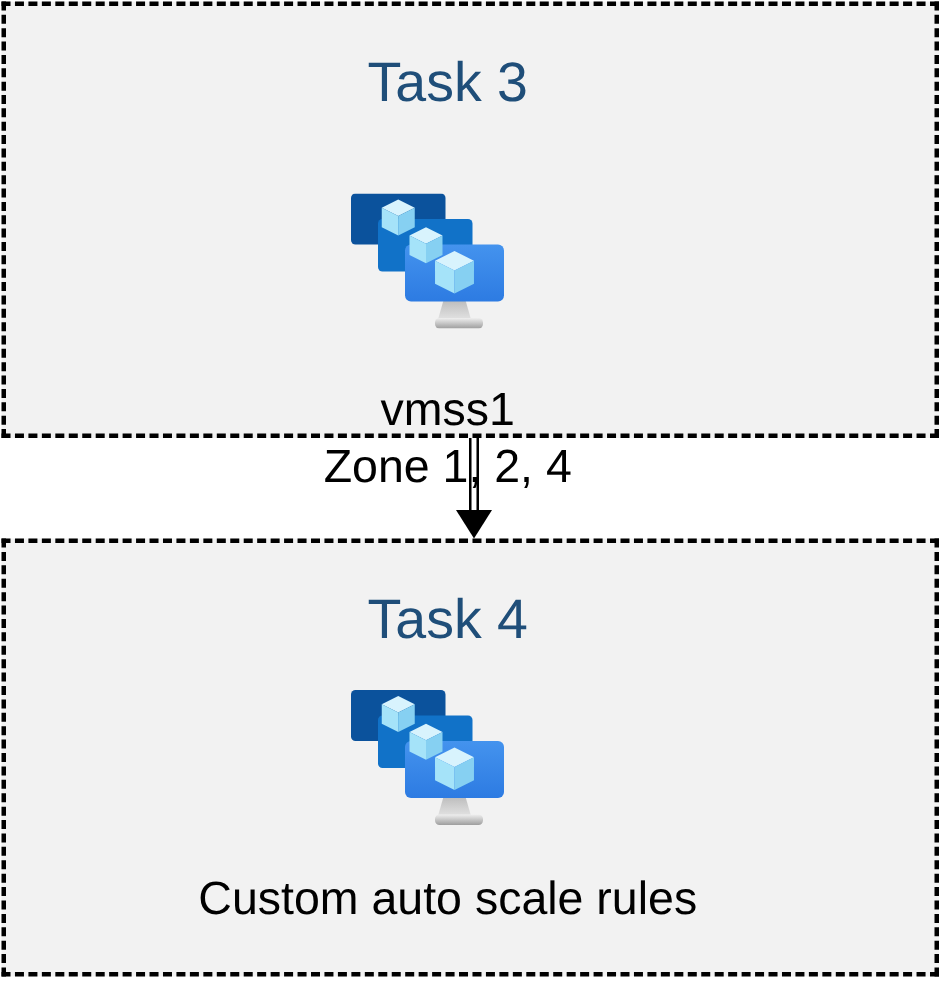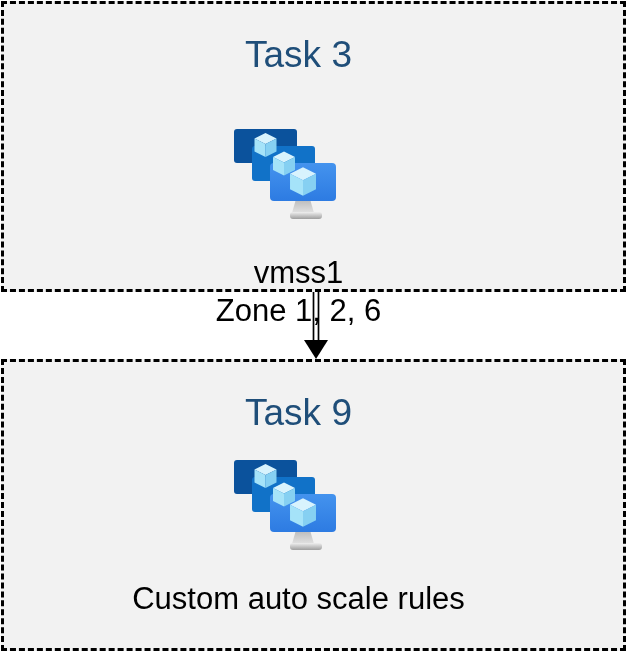--- a/index.html
+++ b/index.html
@@ -92,31 +92,31 @@
   </defs>
 </svg>
 
 <div class="task-box" id="task3-box">
   <div class="task-title">Task 3</div>
   <svg class="vmss-icon" width="107" height="90" viewBox="0 0 107 90">
     <use href="#vmss-def" xlink:href="#vmss-def"></use>
   </svg>
   <div class="caption caption-task3">
     <span>vmss1</span>
-    <span>Zone 1, 2, 6</span>
+    <span>Zone 1, 2, 4</span>
   </div>
 </div>
 
 <svg id="flow-arrow" width="32" height="68" viewBox="0 0 32 68">
   <line class="arrow-line" x1="13.5" y1="0" x2="13.5" y2="50"></line>
   <line class="arrow-line" x1="18.5" y1="0" x2="18.5" y2="50"></line>
   <polygon class="arrow-head" points="4,48 28,48 16,67"></polygon>
 </svg>
 
 <div class="task-box" id="task4-box">
-  <div class="task-title">Task 9</div>
+  <div class="task-title">Task 4</div>
   <svg class="vmss-icon" width="107" height="90" viewBox="0 0 107 90">
     <use href="#vmss-def" xlink:href="#vmss-def"></use>
   </svg>
   <div class="caption caption-task4">
     <span>Custom auto scale rules</span>
   </div>
 </div>
 
 </body></html>

